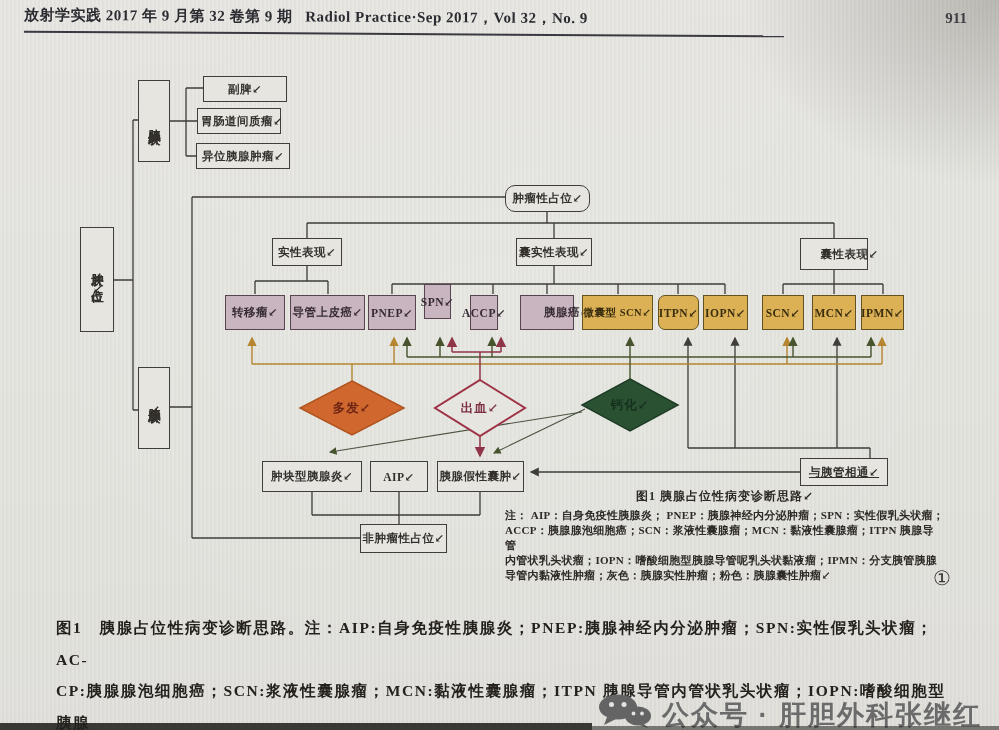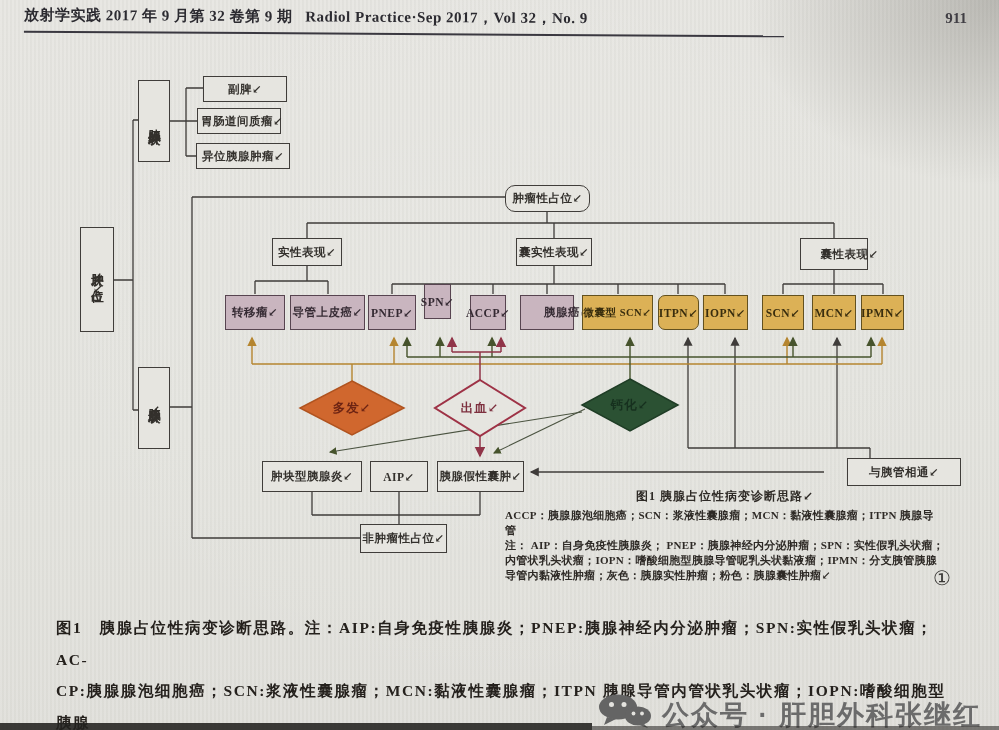--- a/index.html
+++ b/index.html
@@ -121,44 +121,44 @@
 
   <div class="box" style="left:505px;top:185px;width:85px;height:27px;border-radius:10px;">肿瘤性占位↙</div>
   <div class="box" style="left:272px;top:238px;width:70px;height:28px;">实性表现↙</div>
   <div class="box" style="left:516px;top:238px;width:76px;height:28px;">囊实性表现↙</div>
   <div class="box" style="left:800px;top:238px;width:68px;height:32px;padding-left:31px;">囊性表现↙</div>
 
   <div class="box mauve" style="left:225px;top:295px;width:60px;height:35px;">转移瘤↙</div>
   <div class="box mauve" style="left:290px;top:295px;width:75px;height:35px;">导管上皮癌↙</div>
   <div class="box mauve" style="left:368px;top:295px;width:48px;height:35px;">PNEP↙</div>
   <div class="box mauve" style="left:424px;top:284px;width:27px;height:35px;">SPN↙</div>
-  <div class="box mauve" style="left:470px;top:295px;width:36px;height:35px;">ACCP↙</div>
+  <div class="box mauve" style="left:470px;top:295px;width:28px;height:35px;">ACCP↙</div>
   <div class="box mauve" style="left:520px;top:295px;width:54px;height:35px;padding-left:40px;">胰腺癌↙</div>
 
   <div class="box gold" style="left:582px;top:295px;width:71px;height:35px;font-size:10.5px;">微囊型 SCN↙</div>
   <div class="box gold" style="left:658px;top:295px;width:41px;height:35px;border-radius:7px;">ITPN↙</div>
   <div class="box gold" style="left:703px;top:295px;width:45px;height:35px;">IOPN↙</div>
   <div class="box gold" style="left:762px;top:295px;width:42px;height:35px;">SCN↙</div>
   <div class="box gold" style="left:812px;top:295px;width:44px;height:35px;">MCN↙</div>
   <div class="box gold" style="left:861px;top:295px;width:43px;height:35px;">IPMN↙</div>
 
   <div class="dlabel" style="left:322px;top:400px;width:60px;color:#6d2413;">多发↙</div>
   <div class="dlabel" style="left:452px;top:400px;width:56px;color:#7d2f3e;">出血↙</div>
   <div class="dlabel" style="left:602px;top:397px;width:56px;color:#16301e;">钙化↙</div>
 
   <div class="box" style="left:262px;top:461px;width:100px;height:31px;">肿块型胰腺炎↙</div>
   <div class="box" style="left:370px;top:461px;width:58px;height:31px;">AIP↙</div>
   <div class="box" style="left:437px;top:461px;width:87px;height:31px;">胰腺假性囊肿↙</div>
   <div class="box" style="left:360px;top:524px;width:87px;height:29px;">非肿瘤性占位↙</div>
-  <div class="box" style="left:847px;top:458px;width:114px;height:28px;">与胰管相通↙</div>
+  <div class="box" style="left:800px;top:458px;width:88px;height:28px;text-decoration:underline;">与胰管相通↙</div>
 
   <div class="abs" id="icap">
     <div class="t">图1 胰腺占位性病变诊断思路↙</div>
+    <div class="l">注： AIP：自身免疫性胰腺炎； PNEP：胰腺神经内分泌肿瘤；SPN：实性假乳头状瘤；</div>
     <div class="l">ACCP：胰腺腺泡细胞癌；SCN：浆液性囊腺瘤；MCN：黏液性囊腺瘤；ITPN 胰腺导管</div>
-    <div class="l">注： AIP：自身免疫性胰腺炎； PNEP：胰腺神经内分泌肿瘤；SPN：实性假乳头状瘤；</div>
     <div class="l">内管状乳头状瘤；IOPN：嗜酸细胞型胰腺导管呢乳头状黏液瘤；IPMN：分支胰管胰腺</div>
     <div class="l">导管内黏液性肿瘤；灰色：胰腺实性肿瘤；粉色：胰腺囊性肿瘤↙</div>
   </div>
 
   <div class="abs" id="circ1">①</div>
 
   <div class="abs" id="bcap">
     <div>图1　胰腺占位性病变诊断思路。注：AIP:自身免疫性胰腺炎；PNEP:胰腺神经内分泌肿瘤；SPN:实性假乳头状瘤；AC-</div>
     <div>CP:胰腺腺泡细胞癌；SCN:浆液性囊腺瘤；MCN:黏液性囊腺瘤；ITPN 胰腺导管内管状乳头状瘤；IOPN:嗜酸细胞型胰腺</div>
 

